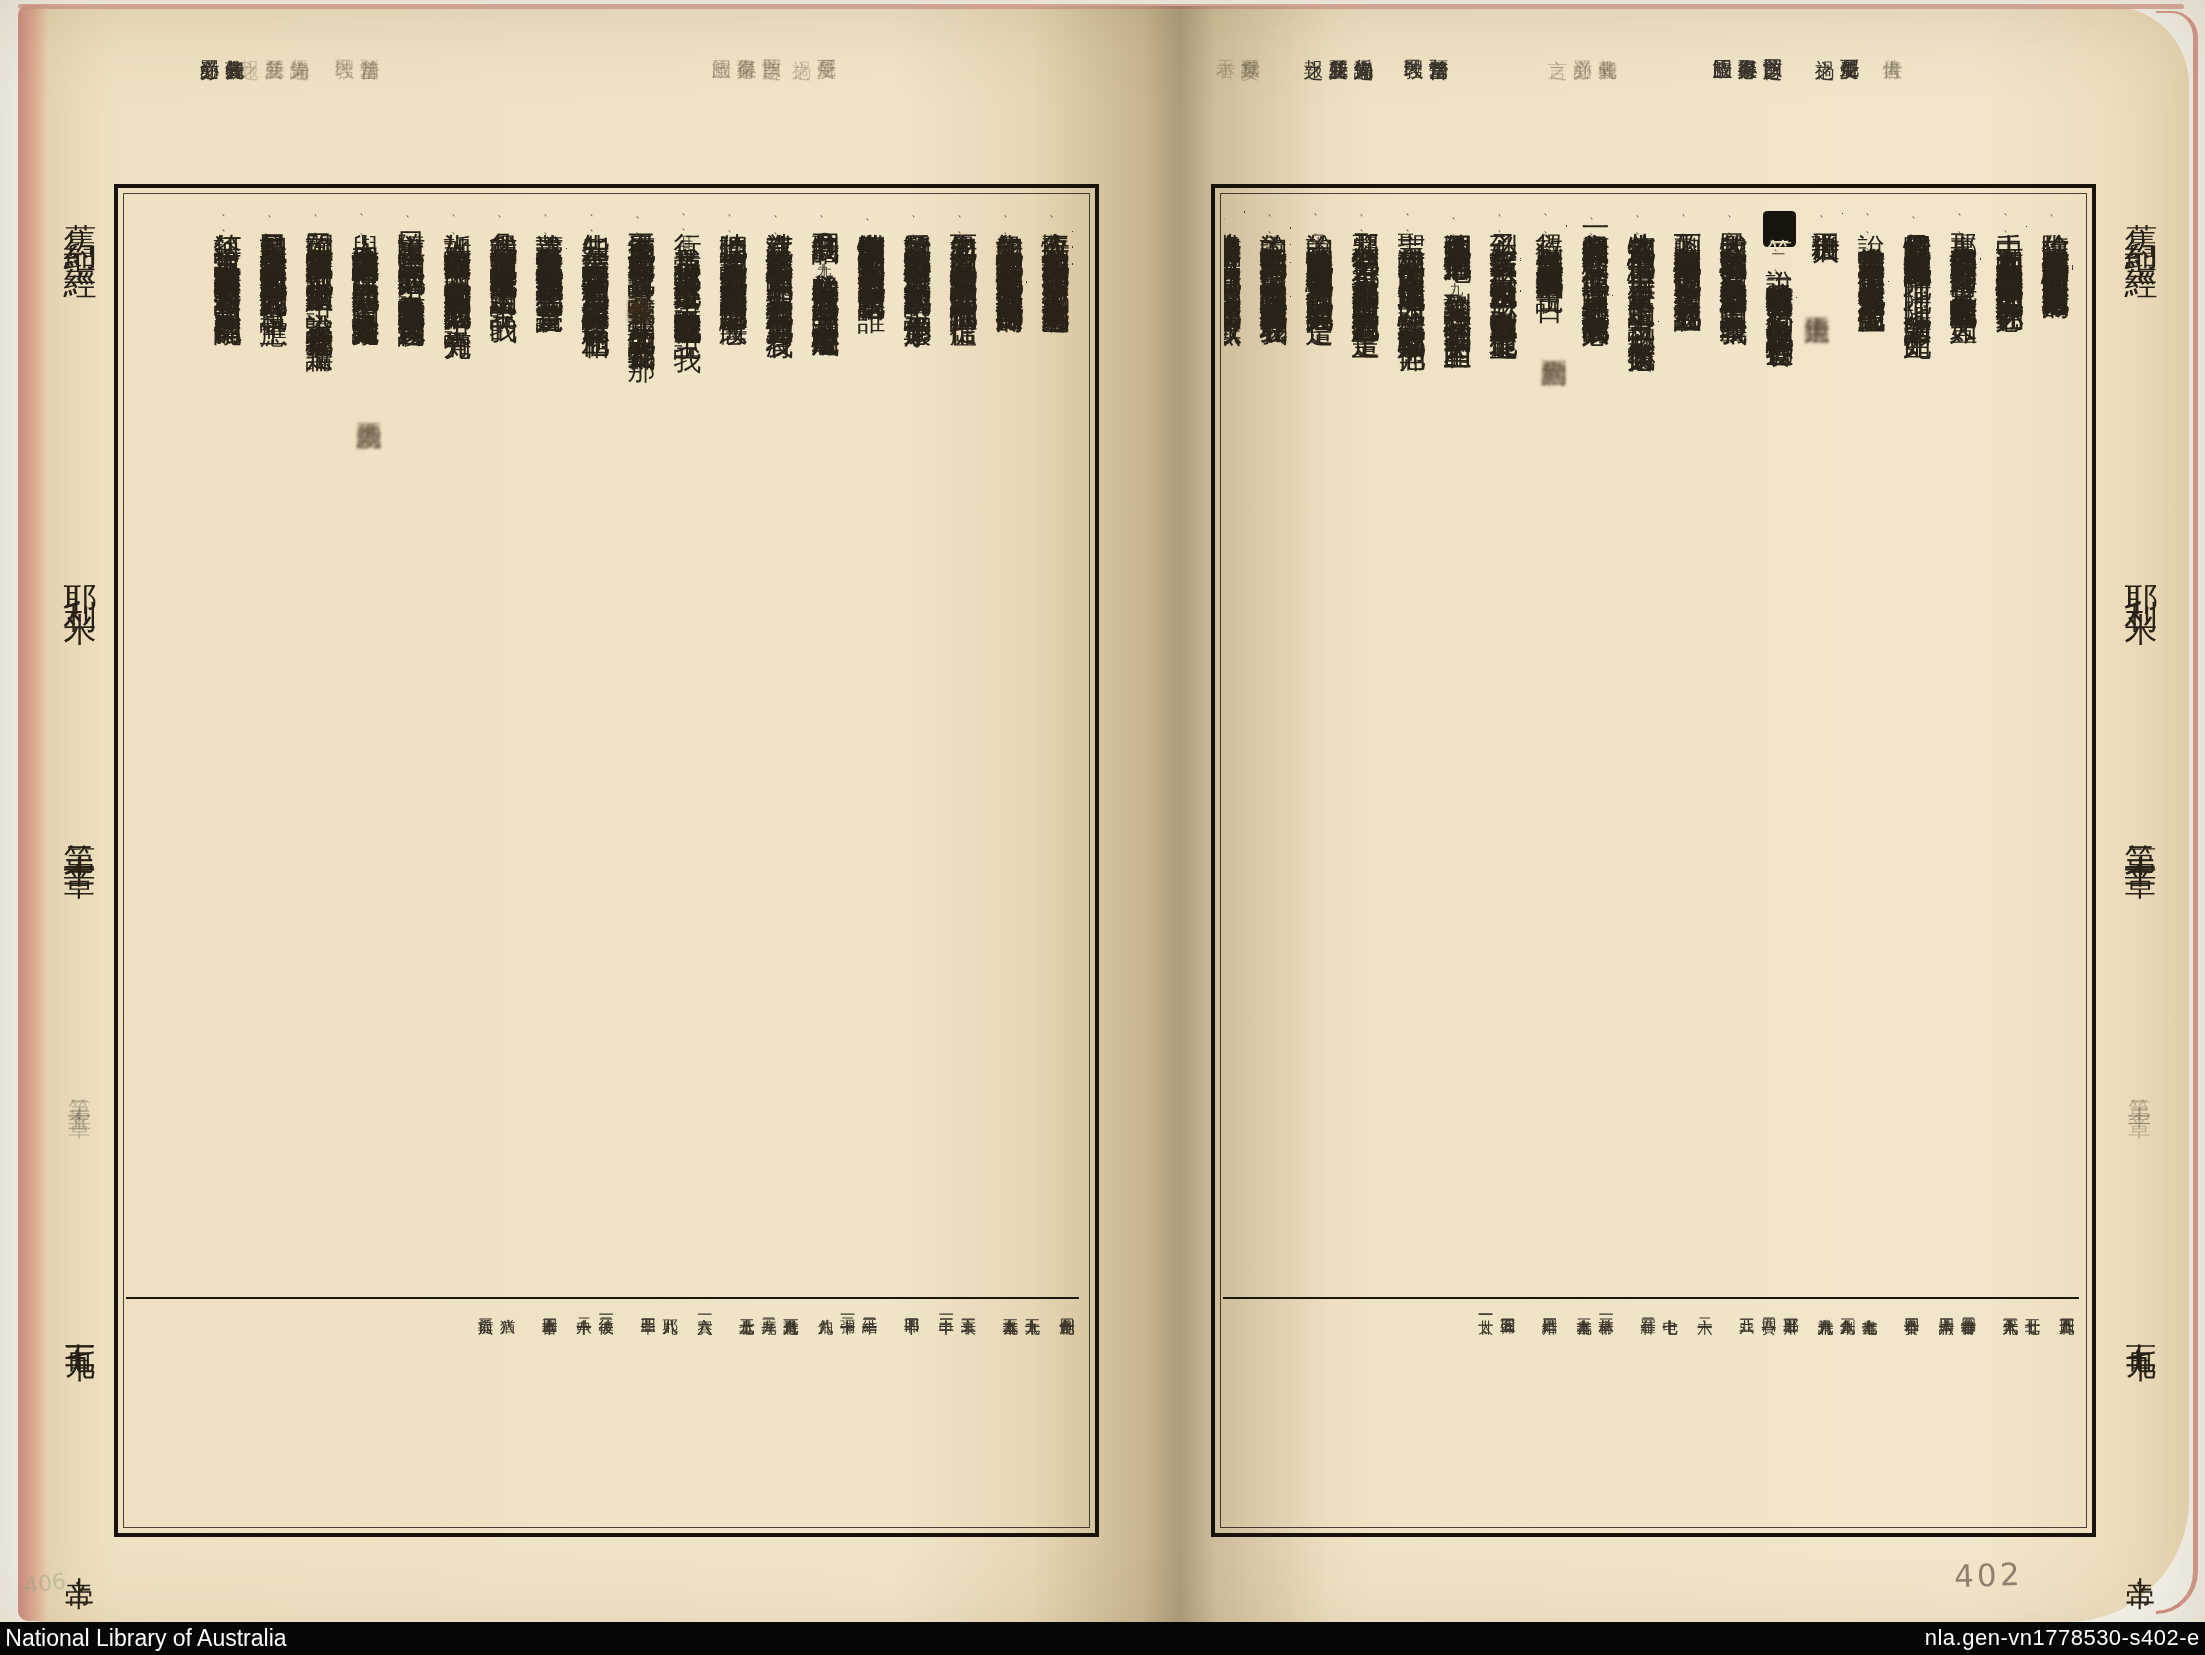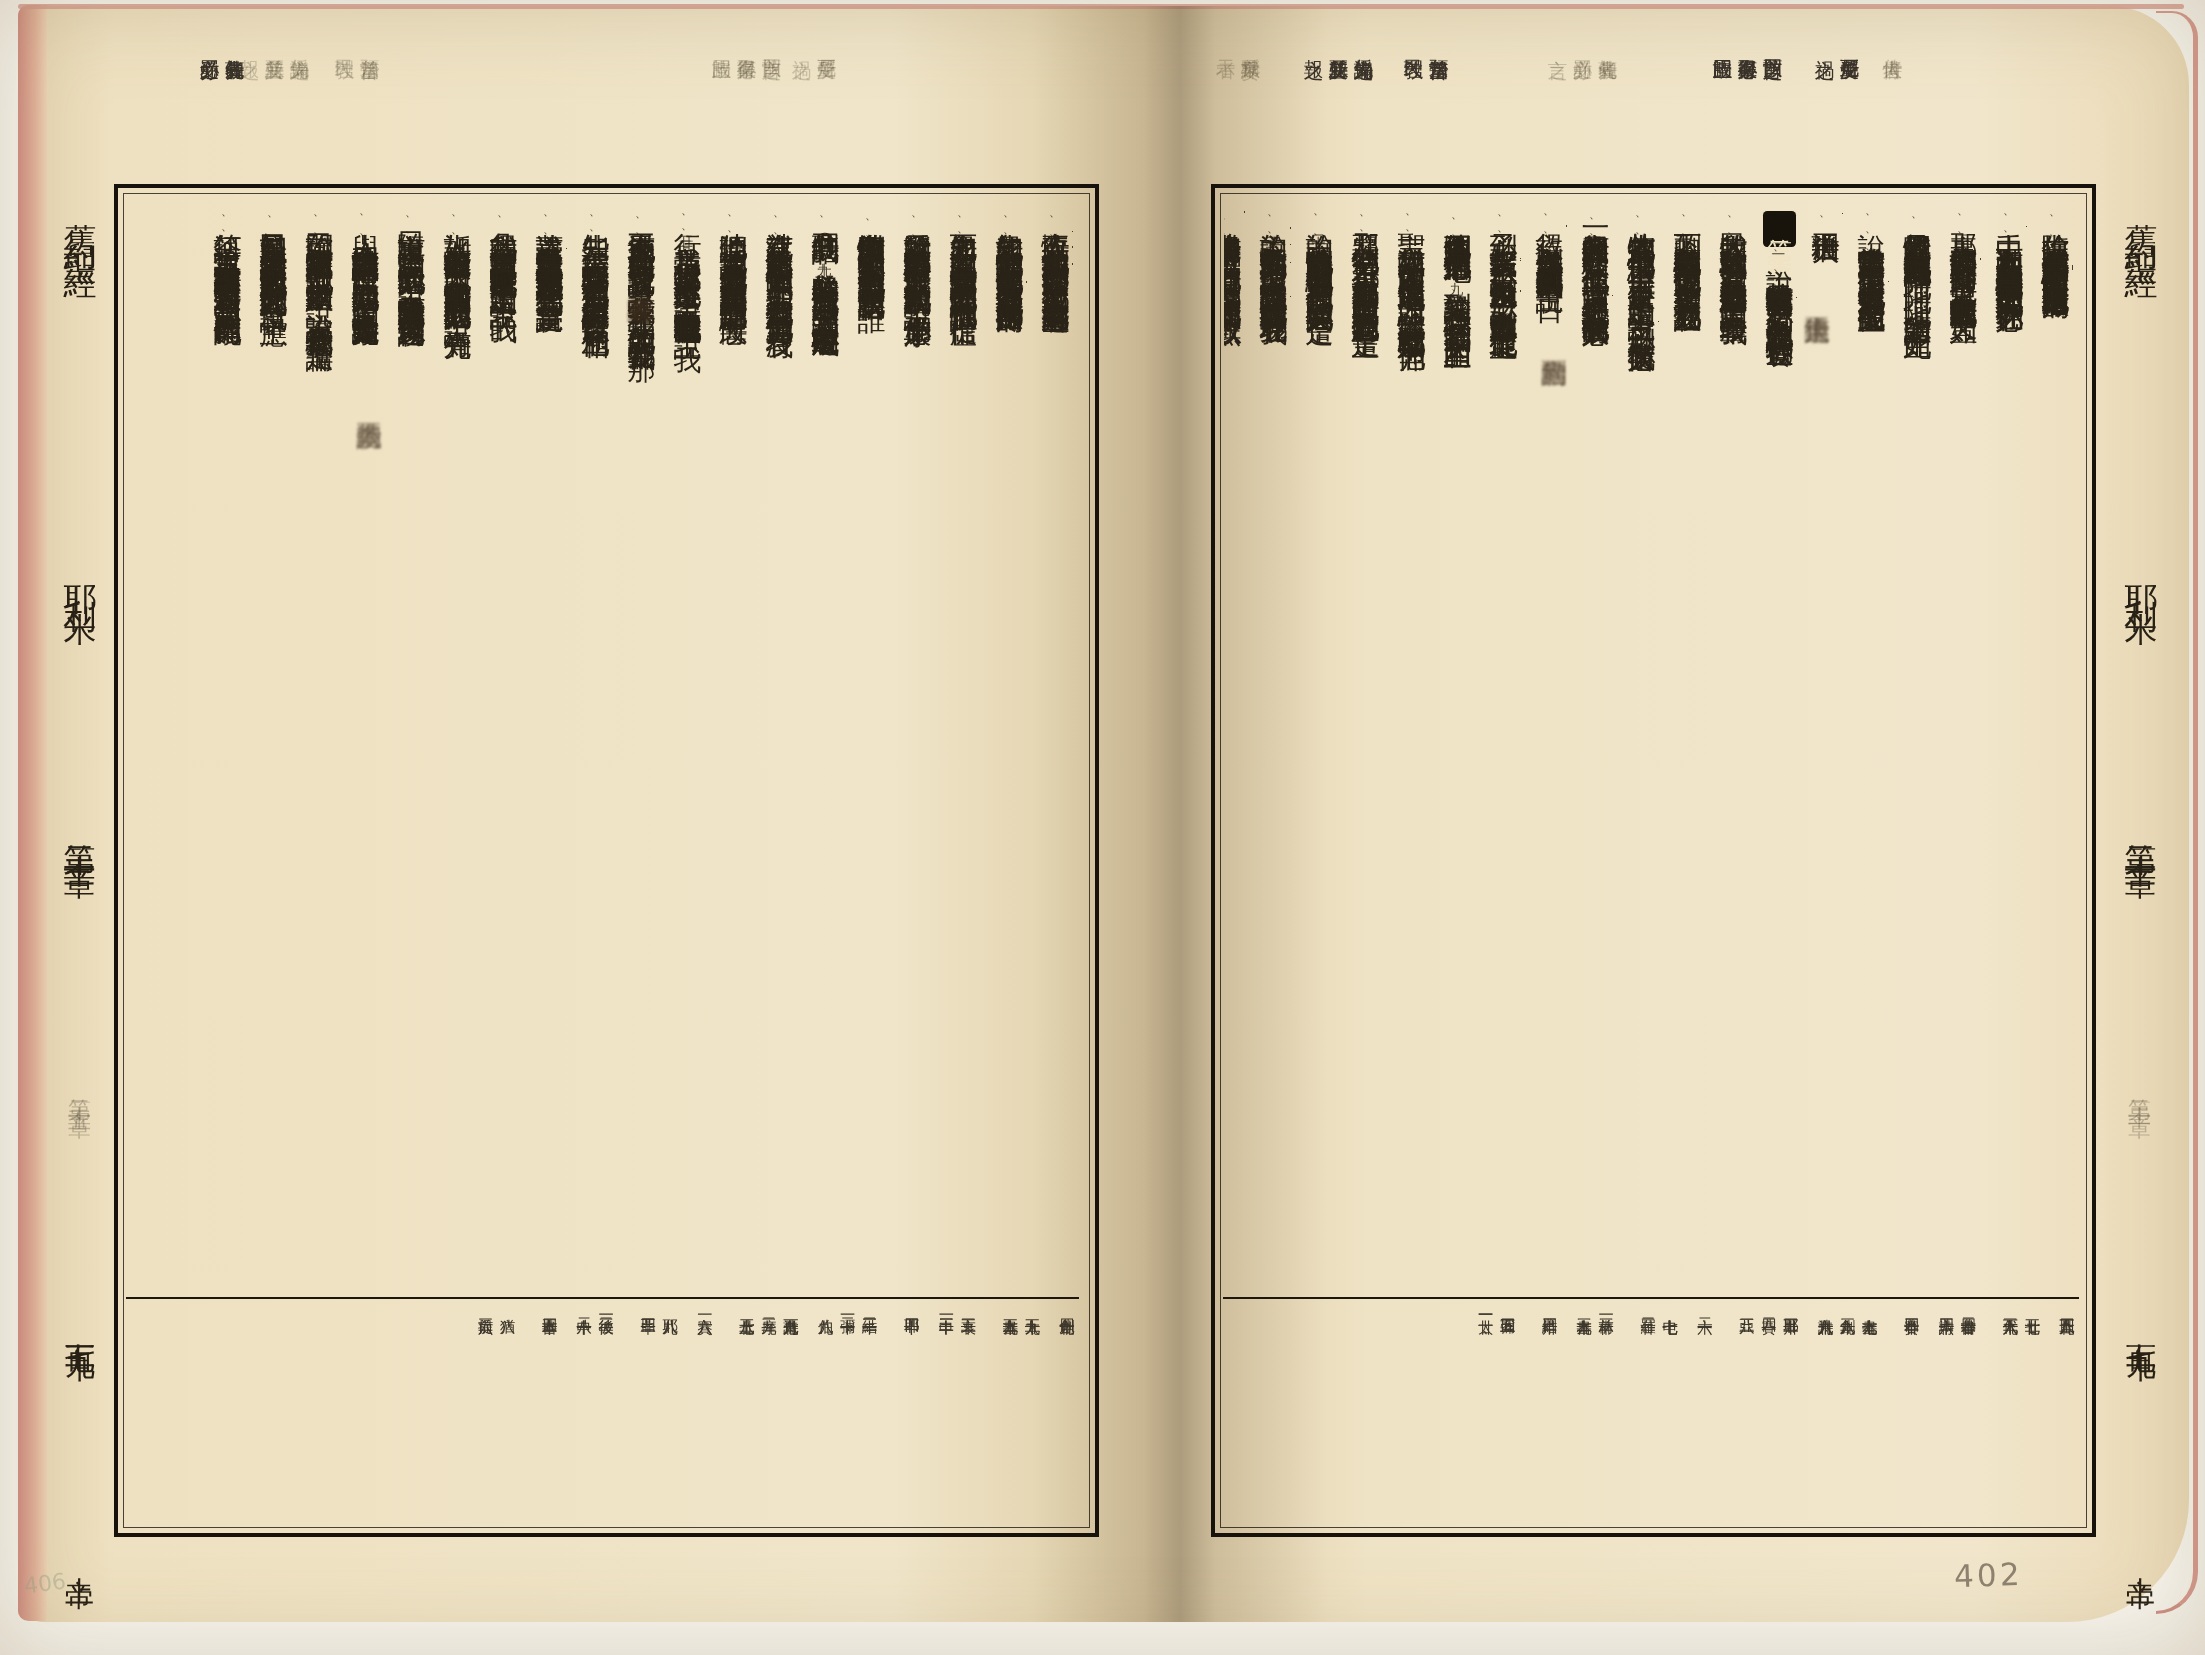--- a/index.html
+++ b/index.html
@@ -251,15 +251,19 @@
       <div class="ghost" style="left: 347px; top: 402px; height: 900px;">我就不禁煩倦不能自止因爲聽見多人的讒謗</div>
       <div class="ghost" style="left: 1795px; top: 296px; height: 900px;">說要錄定這人爲無子不得亨通能坐大衛位上治理猶大</div>
       <div class="ghost" style="left: 1532px; top: 339px; height: 900px;">耶利米的話臨到約雅斤和太后說你們當自卑而坐</div>
     </div>
 
   <div class="vignette"></div>
 
   <div class="pencil" id="pencil-402">402</div>
   <div class="pencil" id="pencil-406">406</div>
 
+  <div class="bar">
+    <span class="l">National Library of Australia</span>
+    <span class="r">nla.gen-vn1778530-s402-e</span>
+  </div>
 
 </div>
 
 
 </body></html>

